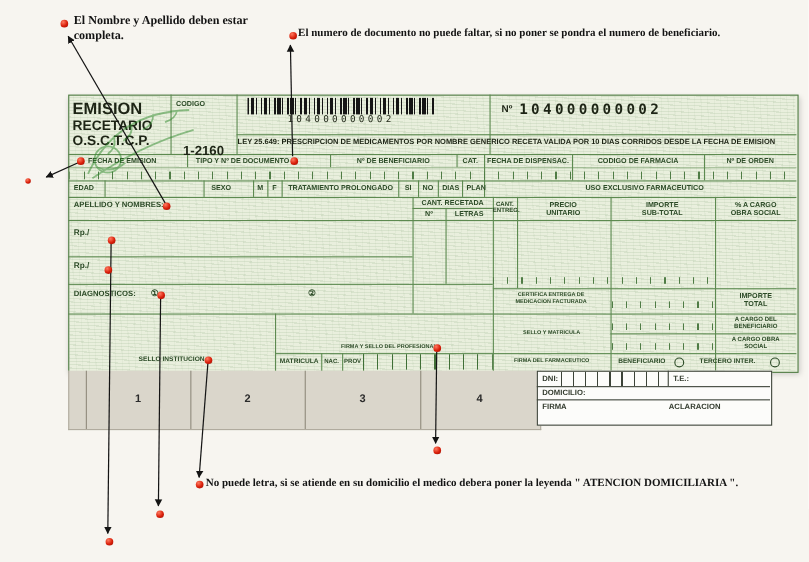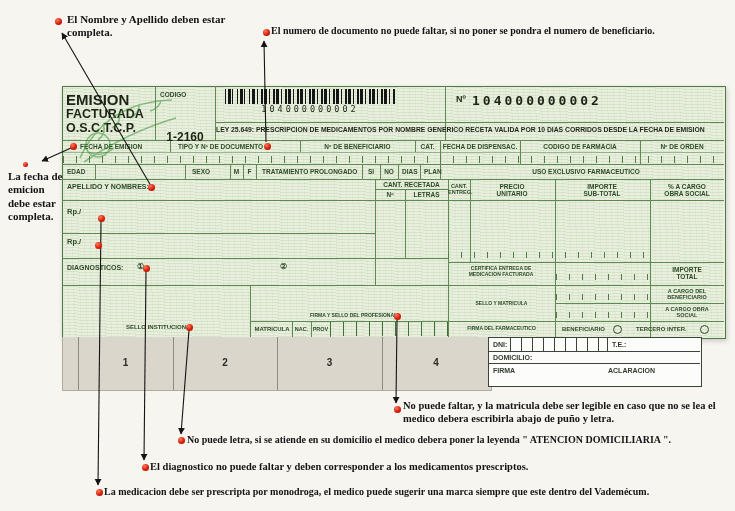--- a/index.html
+++ b/index.html
@@ -46,21 +46,21 @@
   <div class="stripdiv" style="left:78px"></div>
   <div class="stripdiv" style="left:173px"></div>
   <div class="stripdiv" style="left:277px"></div>
   <div class="stripdiv" style="left:382px"></div>
   <div class="stripnum" style="left:78px;width:95px">1</div>
   <div class="stripnum" style="left:173px;width:104px">2</div>
   <div class="stripnum" style="left:277px;width:105px">3</div>
   <div class="stripnum" style="left:382px;width:108px">4</div>
 
   <div class="lbl blk" style="left:66px;top:92px;font-size:15px;font-weight:900">EMISION</div>
-  <div class="lbl blk" style="left:66px;top:107px;font-size:12.5px">FACTURADA</div>
+  <div class="lbl blk" style="left:66px;top:107px;font-size:12.5px">RECETARIO</div>
   <div class="lbl blk" style="left:66px;top:121px;font-size:12.5px">O.S.C.T.C.P.</div>
   <div class="lbl" style="left:160px;top:91px">CODIGO</div>
   <div class="lbl blk ctr" style="left:155px;top:131px;width:60px;font-size:12px">1-2160</div>
   <div id="barcode"></div>
   <div class="lbl blk ctr mono" style="left:225px;top:105px;width:170px;font-size:8.5px;letter-spacing:3px;font-weight:normal">104000000002</div>
   <div class="lbl blk ctr" style="left:216px;top:126px;width:230px;font-size:6.8px">LEY 25.649: PRESCRIPCION DE MEDICAMENTOS POR NOMBRE GENERICO</div>
   <div class="lbl blk" style="left:456px;top:94px;font-size:9px">Nº</div>
   <div class="lbl blk mono" style="left:472px;top:94px;font-size:13px;letter-spacing:3px">104000000002</div>
   <div class="lbl blk ctr" style="left:446px;top:126px;width:278px;font-size:6.8px">RECETA VALIDA POR 10 DIAS CORRIDOS DESDE LA FECHA DE EMISION</div>
 
@@ -182,25 +182,21 @@
   <div class="vline dark" style="left:607px;top:337px;height:14px;z-index:13"></div>
   <div class="ticks" style="left:510px;top:338px;width:97px;height:13px;z-index:13;background:repeating-linear-gradient(90deg,#3c4338 0 1px,transparent 1px 11px)"></div>
   <div class="wlbl" style="left:493px;top:341px">DNI:</div>
   <div class="wlbl" style="left:612px;top:341px">T.E.:</div>
   <div class="wlbl" style="left:493px;top:354px">DOMICILIO:</div>
   <div class="wlbl" style="left:493px;top:367px">FIRMA</div>
   <div class="wlbl" style="left:608px;top:367px">ACLARACION</div>
 
   <div class="ann wrap" style="left:67px;top:13px;width:165px;font-size:11px">El Nombre y Apellido deben estar completa.</div>
   <div class="ann" style="left:271px;top:25px;font-size:10px">El numero de documento no puede faltar, si no poner se pondra el numero de beneficiario.</div>
-  <div class="ann wrap" style="left:8px;top:170px;width:58px;font-size:11px">La fecha de emicion debe estar completa.</div>
-  <div class="ann wrap" style="left:403px;top:400px;width:340px;max-width:330px">No puede faltar, y la matricula debe ser legible en caso que no se lea el medico debera escribirla abajo de puño y letra.</div>
   <div class="ann" style="left:187px;top:434px;font-size:10px">No puede letra, si se atiende en su domicilio el medico debera poner la leyenda " ATENCION DOMICILIARIA ".</div>
-  <div class="ann" style="left:150px;top:461px">El diagnostico no puede faltar y deben corresponder a los medicamentos prescriptos.</div>
-  <div class="ann" style="left:104px;top:486px;font-size:10px">La medicacion debe ser prescripta por monodroga, el medico puede sugerir una marca  siempre que este dentro del Vademécum.</div>
 
   <div class="dot" style="left:55px;top:18px"></div>
   <div class="dot" style="left:263px;top:29px"></div>
   <div class="dot sm" style="left:23px;top:162px"></div>
   <div class="dot" style="left:70px;top:143px"></div>
   <div class="dot" style="left:264px;top:143px"></div>
   <div class="dot" style="left:148px;top:184px"></div>
   <div class="dot" style="left:98px;top:215px"></div>
   <div class="dot" style="left:95px;top:242px"></div>
   <div class="dot" style="left:143px;top:265px"></div>

